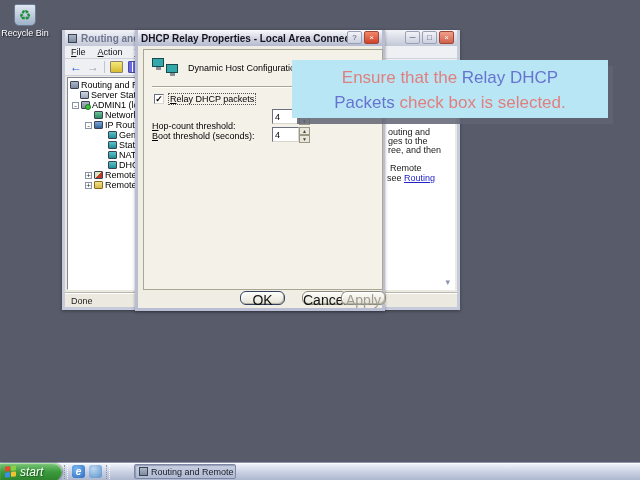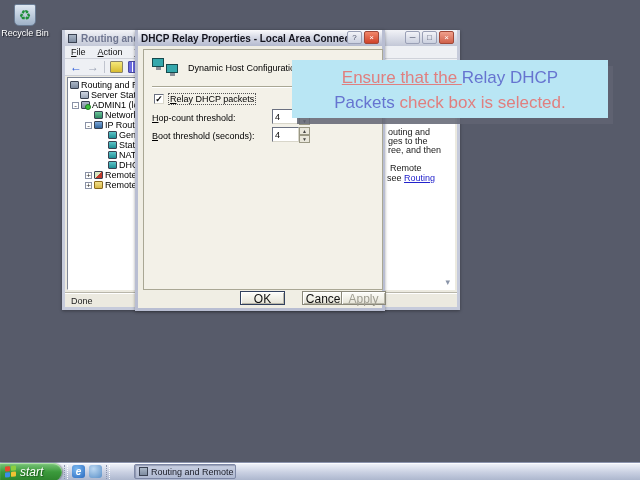--- a/index.html
+++ b/index.html
@@ -84,23 +84,23 @@
   .cb { width:10px; height:10px; background:#fff; border:1px solid; border-color:#6a7080 #d8d6ca #d8d6ca #6a7080;
         font-size:9px; line-height:9px; text-align:center; color:#000; font-weight:bold; }
   .cblabel { font-size:9px; margin-left:5px; outline:1px dotted #555; padding:0 1px; }
   .fieldlabel { position:absolute; font-size:9px; color:#000; }
   .spin { position:absolute; width:38px; height:15px; display:flex; }
   .spin input { width:27px; height:15px; border:1px solid; border-color:#6a7080 #d8d6ca #d8d6ca #6a7080;
                 font-size:9px; font-family:"Liberation Sans",sans-serif; padding:1px 2px; background:#fff; }
   .spinbtns { width:11px; display:flex; flex-direction:column; }
   .spinbtn { flex:1; font-size:5px; line-height:6px; text-align:center; background:#e9e7db;
              border:1px solid #9a9884; color:#444; }
-  .btnrow button { position:absolute; width:45px; height:14px; font-size:12px; font-family:"Liberation Sans",sans-serif;
+  .btnrow button { position:absolute; width:45px; height:14px; font-size:14px; font-family:"Liberation Sans",sans-serif;
                    background:linear-gradient(180deg,#fdfdfa,#e6e4d7); border:1px solid #8a887a;
-                   box-shadow:inset 1px 1px 0 #fff, inset -1px -1px 0 #b8b6a8; border-radius:0; color:#111; }
+                   box-shadow:inset 1px 1px 0 #fff, inset -1px -1px 0 #b8b6a8; border-radius:6px; color:#111; }
   .btnrow .default { border:1px solid #32415e; }
   .btnrow .disabled { color:#a09e92; }
 
   
   #callout { position:absolute; left:292px; top:60px; width:316px; height:58px; text-align:center;
              padding-top:5px; font-size:17px; line-height:25px; box-shadow:5px 6px 0 rgba(96,100,114,.85); z-index:50; }
 
   
   #taskbar { position:absolute; left:0; bottom:0; width:640px; height:18px;
              background:linear-gradient(180deg,#f2f5fb,#c9d0e2 55%,#adb7ce); border-top:1px solid #8b94ae;
@@ -245,21 +245,21 @@
         <span class="mon m2"></span>
       </div>
       <div class="protolabel">Dynamic Host Configuration Protocol (D</div>
       <div class="hsep"></div>
 
       <div class="cbrow">
         <span class="cb">✓</span>
         <span class="cblabel accel">Relay DHCP packets</span>
       </div>
 
-      <div class="fieldlabel accel" style="left:8px; top:63px">Hop-count threshold:</div>
+      <div class="fieldlabel accel" style="left:8px; top:71px">Hop-count threshold:</div>
       <div class="spin" style="left:128px; top:59px">
         <input value="4" style="">
         <span class="spinbtns">
           <span class="spinbtn">▲</span>
           <span class="spinbtn">▼</span>
         </span>
       </div>
 
       <div class="fieldlabel accel" style="left:8px; top:81px">Boot threshold (seconds):</div>
       <div class="spin" style="left:128px; top:77px">
@@ -273,21 +273,21 @@
 
     <div class="btnrow">
       <button class="default" style="left:102px; top:261px">OK</button>
       <button style="left:164px; top:261px">Cancel</button>
       <button class="disabled" style="left:203px; top:261px">Apply</button>
     </div>
   </div>
 
   <div id="callout" style="background-color: rgb(185, 230, 244);">
     <div>
-      <span style="color: rgb(224, 127, 127); text-decoration: underline;">Ensure that the </span><span style="color: rgb(102, 116, 208);">Relay DHCP</span>
+      <span style="color: rgb(224, 127, 127);">Ensure that the </span><span style="color: rgb(102, 116, 208);">Relay DHCP</span>
     </div>
     <div>
       <span style="color: rgb(102, 116, 208);">Packets</span><span style="color: rgb(224, 127, 127);"> check box is selected.</span>
     </div>
   </div>
 
   <div id="taskbar">
     <div id="startbtn">
       <span class="flag">
           <i class="f1"></i>

